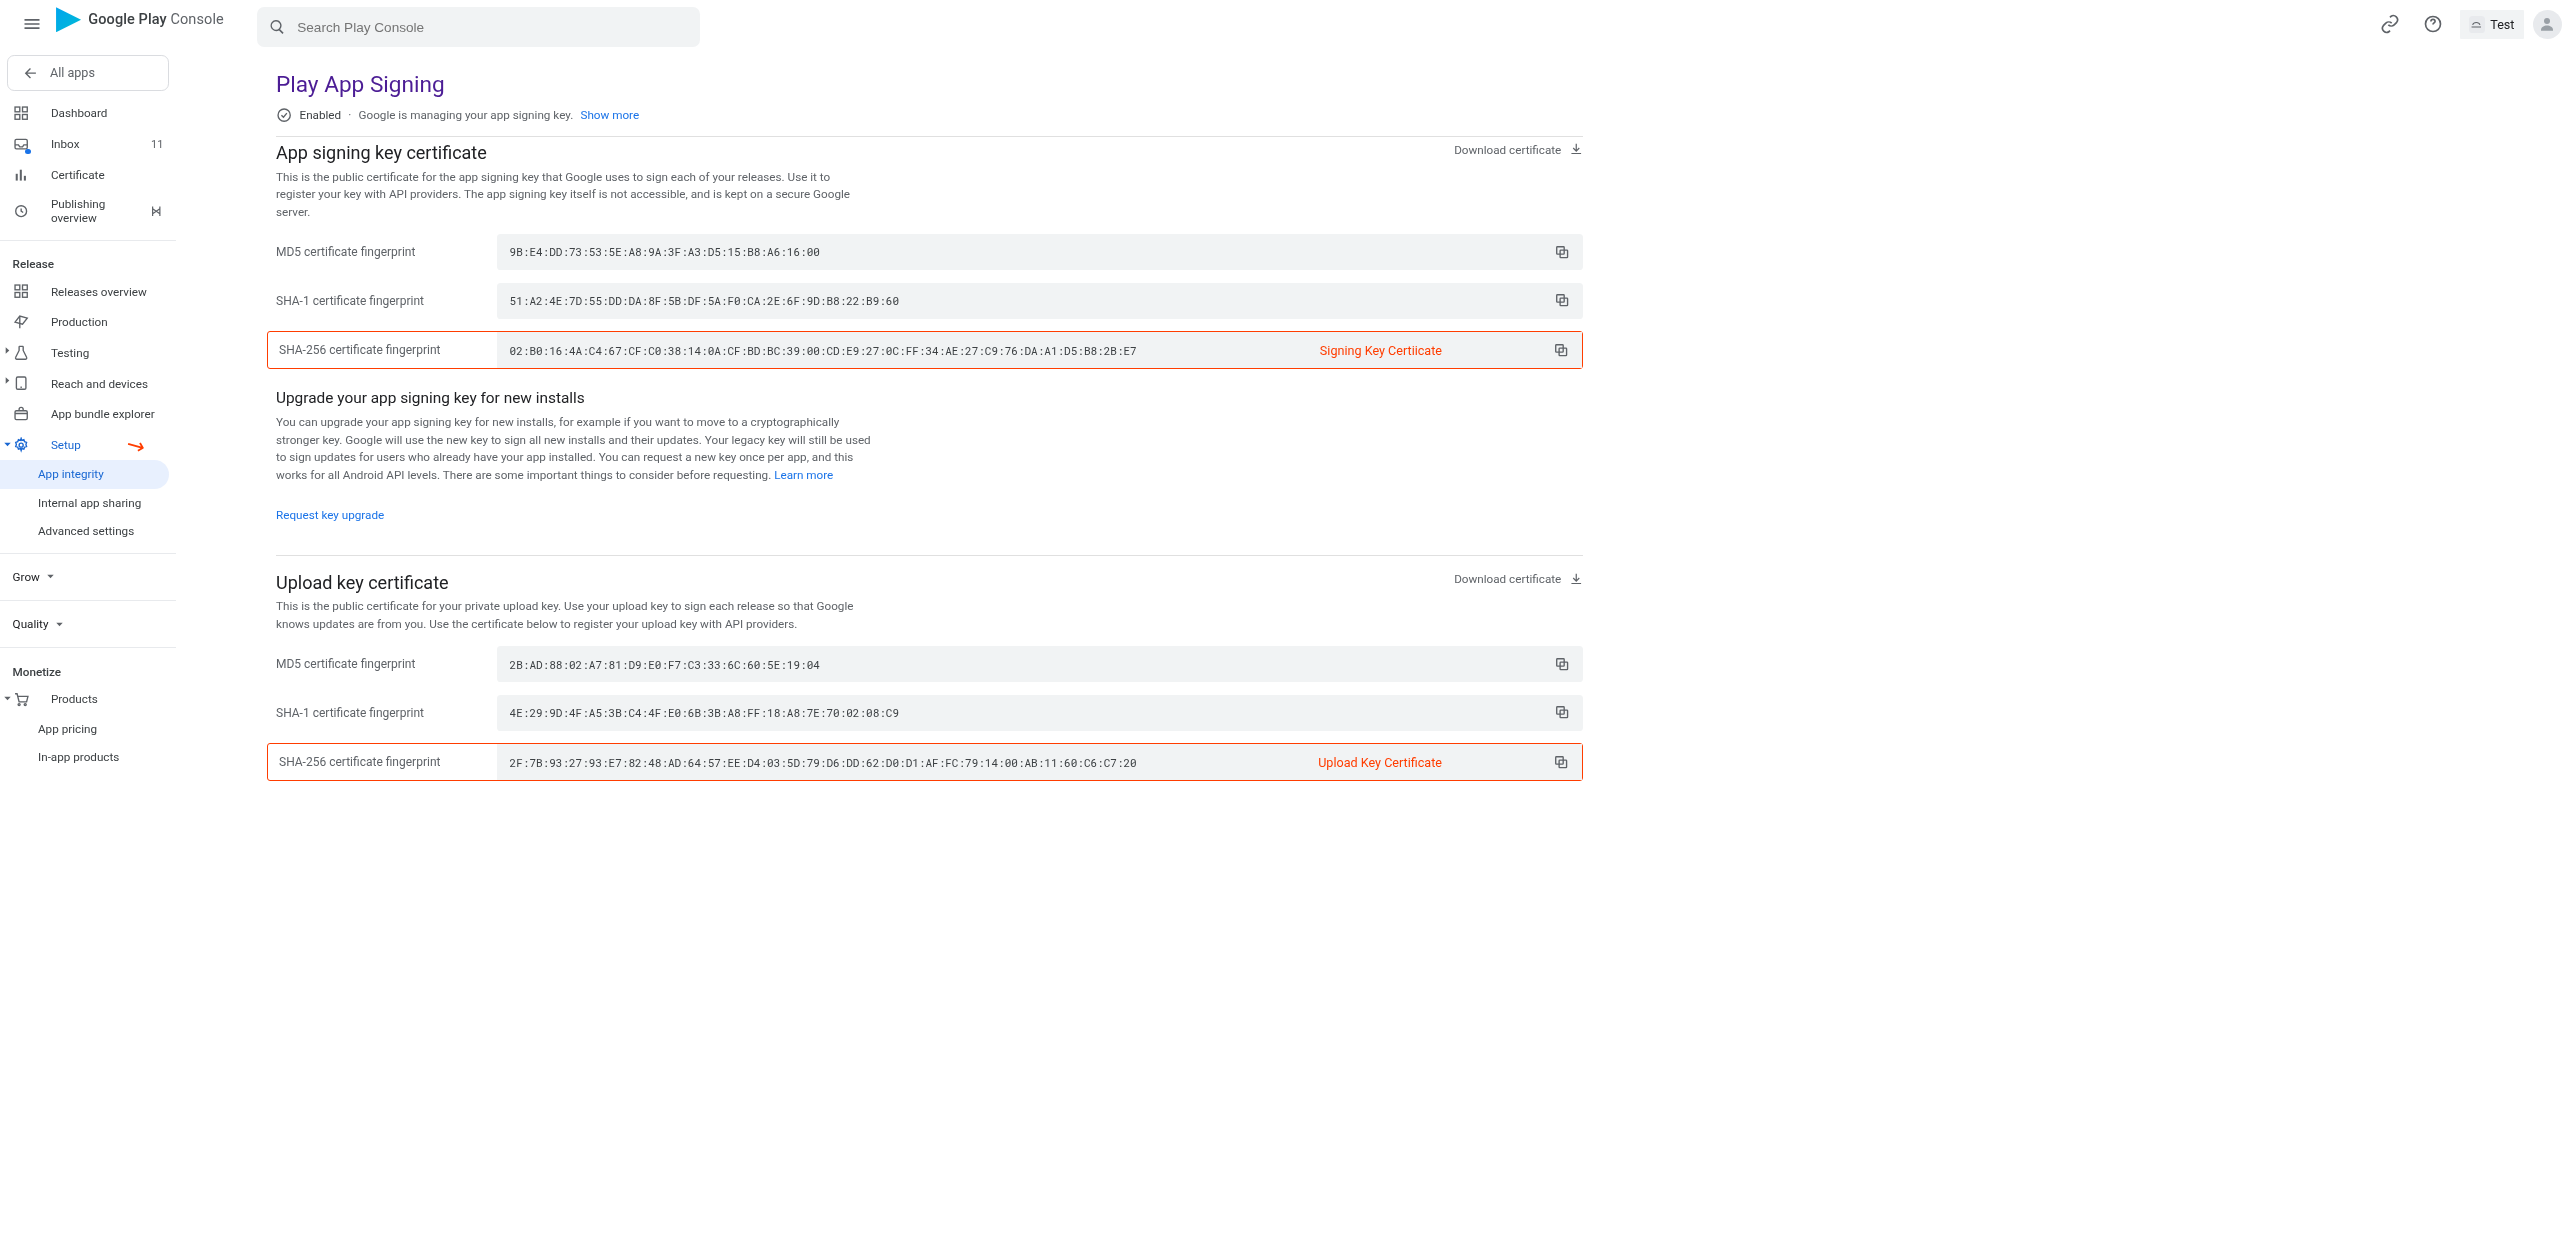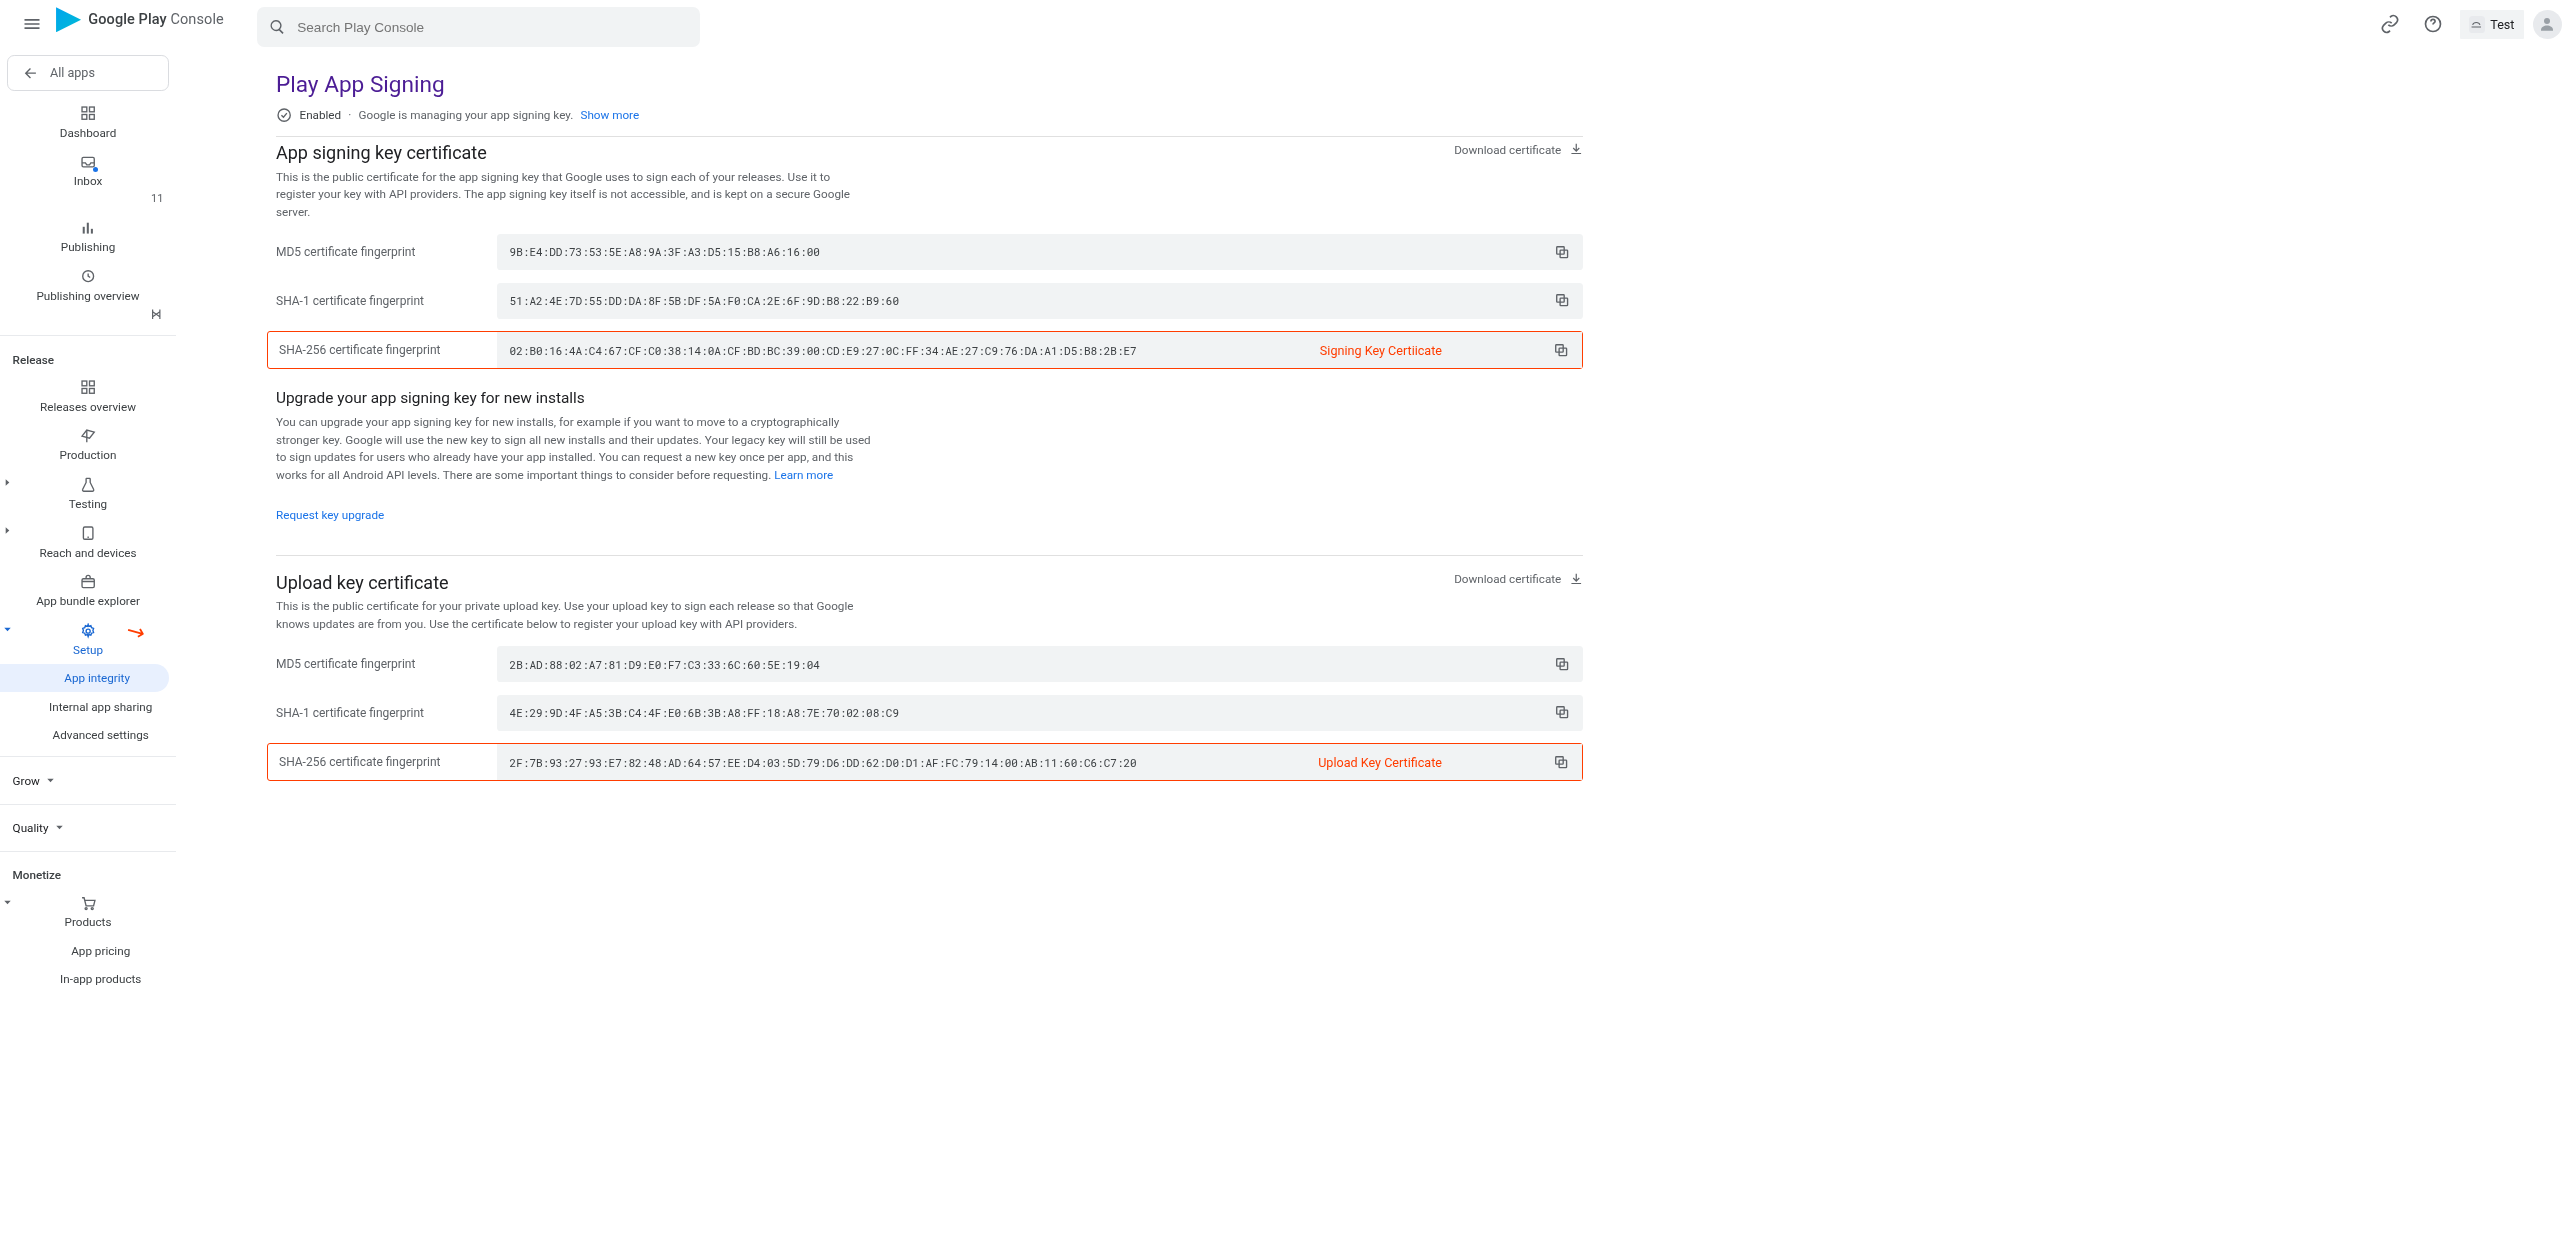--- a/index.html
+++ b/index.html
@@ -19,21 +19,21 @@
 .hr-icon { padding:7.2px; cursor:pointer; color:#5f6368; }
 .app-chip { display:flex; align-items:center; background:#f1f3f4; border-radius:1px; padding:3.6px 9px; gap:5.4px; height:29px; cursor:pointer;}
 .app-chip-icon { width:16.3px; height:16.3px; background:#e8eaed; border-radius:3.6px; display:flex; align-items:center; justify-content:center; color:#5f6368; }
 .avatar { width:29px; height:29px; border-radius:50%; background:#e8eaed; display:flex; align-items:center; justify-content:center; color:#9aa0a6; cursor:pointer;}
 
 
 .layout { display:flex; }
 .sidebar { width:177px; border-right:0.9px solid #fff; flex-shrink:0; padding-top:3.6px; }
 .allapps-wrap { padding:0 7.2px 7.2px 7.2px; }
 .allapps { display:flex; align-items:center; border:0.9px solid #dadce0; border-radius:7.2px; padding:9px 14.5px; cursor:pointer; gap:11px; color:#5f6368;}
-.sb-item { display:flex; align-items:center; padding:7.2px 12.6px; cursor:pointer; gap:4px; color:#3c4043; font-size:11.7px;flex-direction:column;}
+.sb-item { display:flex; align-items:center; padding:7.2px 12.6px; cursor:pointer; gap:22px; color:#3c4043; font-size:11.7px;}
 .sb-item .sbi { width:16.3px; display:flex; justify-content:center; color:#5f6368;}
 .sb-item .endicon { margin-left:auto; color:#5f6368; }
 .sb-item .badge { margin-left:auto; font-size:11px; color:#5f6368;}
 .sb-hr { border:none; border-top:0.9px solid #e8eaed; margin:7.2px 0;}
 .sb-section { padding:9px 12.6px 5.4px; font-size:11.7px; color:#3c4043; font-weight:500; cursor:default;}
 .sb-section-toggle { display:flex; align-items:center; padding:9px 12.6px; gap:5.4px; font-size:11.7px; cursor:pointer;}
 .sb-sub { padding-left:38px;}
 .sb-active { background:#e8f0fe; color:#1967d2; border-radius:0 16.3px 16.3px 0; margin-right:7.2px;}
 .sb-expand { position:absolute; left:1.8px; color:#5f6368;}
 .sb-row { position:relative;}
@@ -148,21 +148,21 @@
       <span class="badge">11</span>
     </div>
     <div class="sb-item">
       <span class="sbi">
           <svg width="16.3" height="16.3" viewBox="0 0 24 24" fill="currentColor">
             <rect x="4" y="10" width="3" height="10"></rect>
             <rect x="10" y="4" width="3" height="16"></rect>
             <rect x="16" y="13" width="3" height="7"></rect>
           </svg>
         </span>
-      <span>Publishing</span>
+      <span>Certificate</span>
     </div>
     <div class="sb-item">
       <span class="sbi">
           <svg width="16.3" height="16.3" viewBox="0 0 24 24" fill="none" stroke="currentColor" stroke-width="2">
             <circle cx="12" cy="12" r="8"></circle>
             <path d="M12 8v4l3 2"></path>
           </svg>
         </span>
       <span>Publishing overview</span>
       <span class="endicon">

